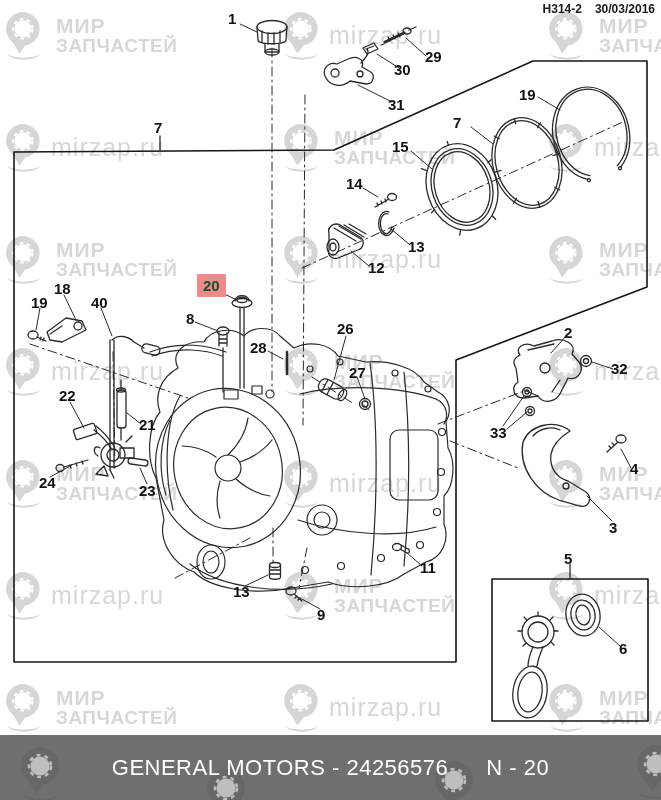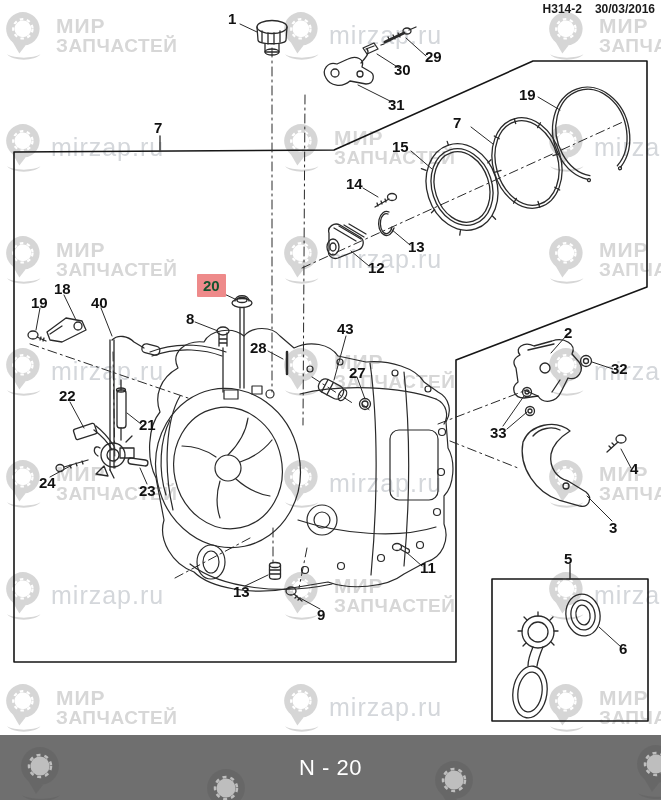--- a/index.html
+++ b/index.html
@@ -585,36 +585,37 @@
       <div class="callout" style="left: 453px; top: 115px;">7</div>
       <div class="callout" style="left: 519px; top: 87px;">19</div>
       <div class="callout" style="left: 54px; top: 281px; text-align: center;">18</div>
       <div class="callout" style="left: 31px; top: 295px;">19</div>
       <div class="callout hl" style="left: 197px; top: 274px; background: rgb(238, 138, 138); color: #14532d;">20</div>
       <div class="callout" style="left: 139px; top: 417px;">21</div>
       <div class="callout" style="left: 59px; top: 388px; text-align: center;">22</div>
       <div class="callout" style="left: 139px; top: 483px;">23</div>
       <div class="callout" style="left: 39px; top: 475px;">24</div>
       <div class="callout" style="left: 91px; top: 295px;">40</div>
-      <div class="callout" style="left: 337px; top: 321px;">43</div>
+      <div class="callout" style="left: 337px; top: 321px;">26</div>
       <div class="callout" style="left: 349px; top: 365px;">27</div>
       <div class="callout" style="left: 250px; top: 340px;">28</div>
       <div class="callout" style="left: 425px; top: 49px;">29</div>
       <div class="callout" style="left: 394px; top: 62px;">30</div>
       <div class="callout" style="left: 388px; top: 97px;">31</div>
       <div class="callout" style="left: 611px; top: 361px;">32</div>
       <div class="callout" style="left: 490px; top: 425px;">33</div>
     </div>
 
   <div id="header">
     <span>H314-2</span>
     <span>30/03/2016</span>
   </div>
 
   <div id="footer" style="background: rgb(111, 111, 111);">
+    <span class="ft-text">GENERAL MOTORS - 24256576</span>
     <span class="ft-text">N - 20</span>
   <svg width="50" height="62" viewBox="0 0 50 60" class="ft-ghost" style="left: 14px; top: 7px;">
         <circle cx="26" cy="23" r="19" fill="#626262"></circle>
         <circle cx="26" cy="23" r="9.5" fill="#ffffff"></circle>
         <circle cx="26" cy="23" r="11" fill="none" stroke="#ffffff" stroke-width="2.5" stroke-dasharray="4 4"></circle>
         <path d="M12,34 L22,51 L29,42 Z" fill="#626262"></path>
         <path d="M8,52 C14,60 40,60 46,52 C38,57 16,57 8,52 Z" fill="#626262"></path>
       </svg>
       <svg width="50" height="62" viewBox="0 0 50 60" class="ft-ghost" style="left: 200px; top: 29px;">
         <circle cx="26" cy="23" r="19" fill="#626262"></circle>

